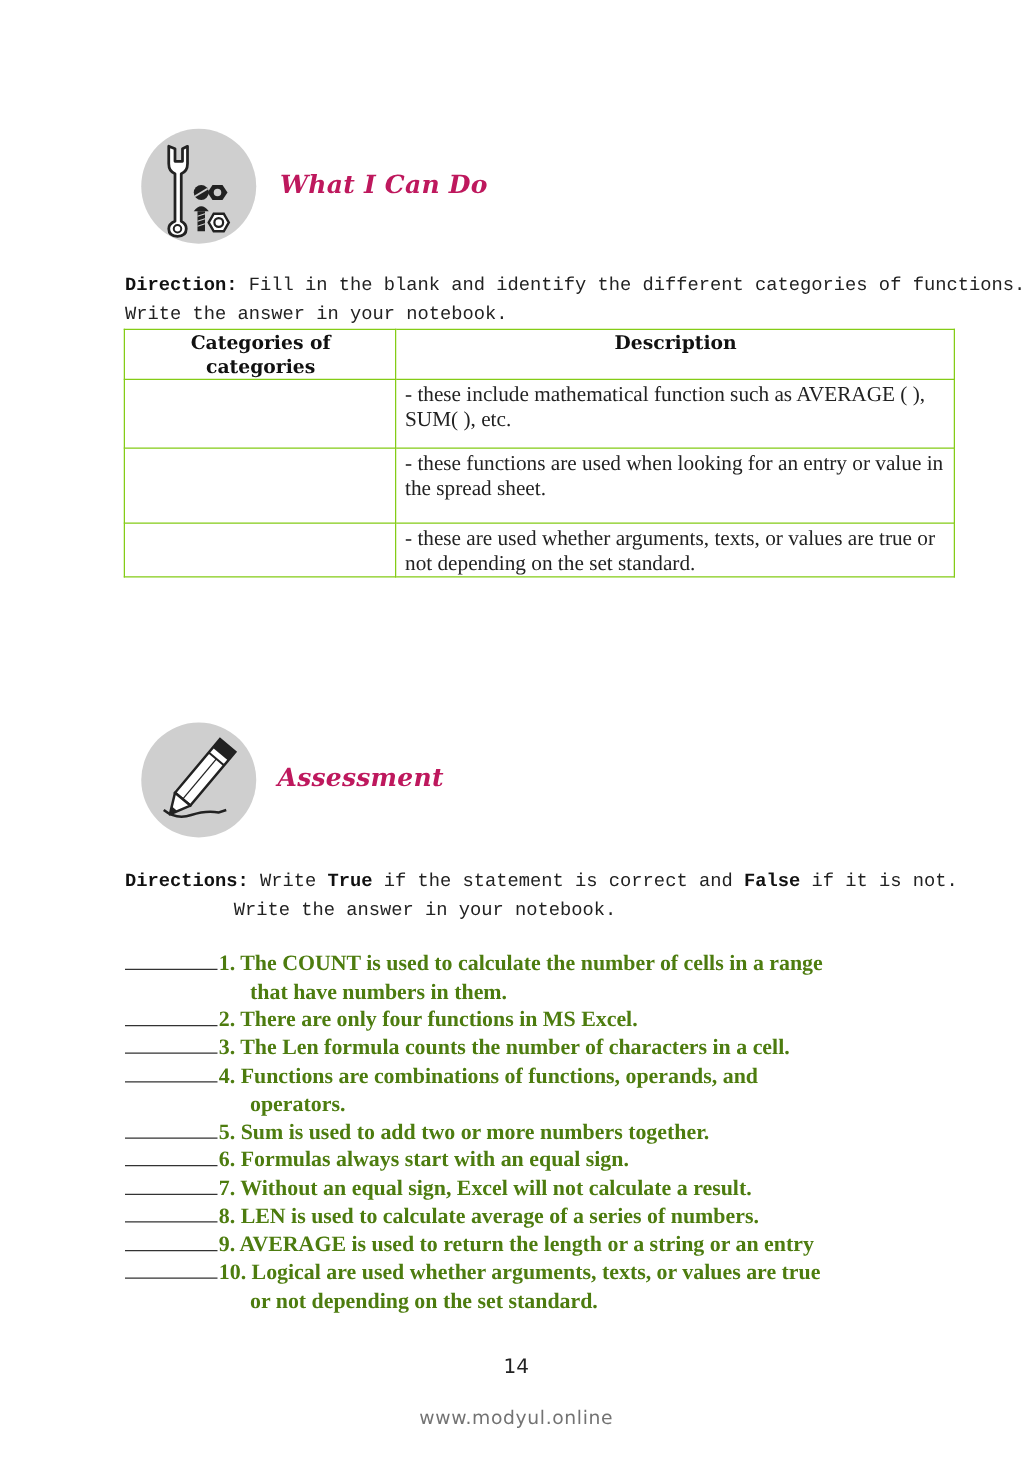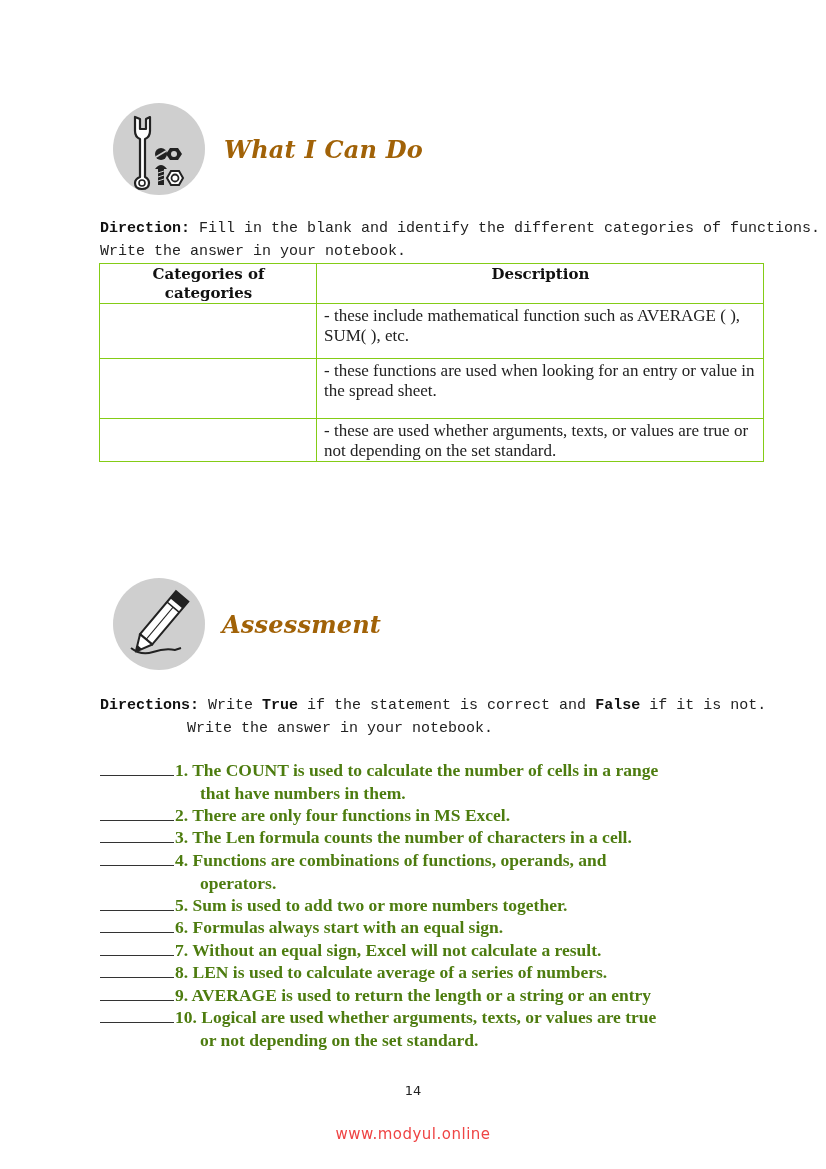--- a/index.html
+++ b/index.html
@@ -1,32 +1,32 @@
 <!DOCTYPE html>
 <html><head>
 <meta charset="utf-8">
 <style>
   html, body { margin:0; padding:0; background:#ffffff; }
   body { width:826px; height:1169px; position:relative; overflow:hidden;
          font-family:"DejaVu Serif", serif; color:#1a1a1a; }
   .icon-circle { position:absolute; width:92px; height:92px; border-radius:50%; background:#cfcfcf; }
   .section-title { position:absolute; font-family:"DejaVu Serif", serif; font-weight:bold; font-style:italic;
-                   font-size:24px; color:#a16207; letter-spacing:0.2px; }
+                   font-size:20px; color:#be185d; letter-spacing:0.2px; }
   .para { position:absolute; font-family:Liberation Mono, monospace; font-size:15px; line-height:23px; color:#222; white-space:nowrap; }
   .para b { color:#111; }
   table.cat { position:absolute; left:99px; top:263px; width:665px; border-collapse:collapse;
               font-family:"Liberation Serif", serif; font-size:17px; color:#222; }
   table.cat td, table.cat th { border:1px solid #84cc16; vertical-align:top; padding:2px 6px 0 7px; line-height:20px; text-align:left; }
   table.cat th { font-family:"DejaVu Serif", serif; font-size:15px; font-weight:bold; text-align:center; line-height:19px; padding-top:1px; color:#111; }
   .col1 { width:203px; }
   .q { position:absolute; left:100px; font-family:"Liberation Serif", serif; font-size:17.5px; line-height:22.5px; color:#4d7c0f; white-space:nowrap;font-weight:bold; }
   .q .blank { display:inline-block; width:74px; border-bottom:1px solid #333; height:15px; vertical-align:baseline; margin-right:1px; }
   .q .cont { display:block; padding-left:100px; }
-  .pageno { position:absolute; left:0; width:826px; top:1083px; text-align:center; font-family:"DejaVu Sans", sans-serif; font-size:13px; color:#222; }
-  .watermark { position:absolute; left:0; width:826px; top:1125px; text-align:center; font-family:"DejaVu Sans", sans-serif; font-size:15px; color:#ef4444; letter-spacing:0.5px; }
+  .pageno { position:absolute; left:0; width:826px; top:1083px; text-align:center; font-family:"DejaVu Sans", sans-serif; font-size:16px; color:#222; }
+  .watermark { position:absolute; left:0; width:826px; top:1125px; text-align:center; font-family:"DejaVu Sans", sans-serif; font-size:15px; color:#737373; letter-spacing:0.5px; }
 </style>
 </head>
 <body>
 
 <div class="icon-circle" style="left:113px; top:103px;">
   <svg width="92" height="92" viewBox="0 0 92 92">
     <path d="M22 14 L22 28 Q22 34 27 36 L27 74 Q22 76 22 80 Q22 86 29 86 Q36 86 36 80 Q36 76 32 74 L32 36 Q37 34 37 28 L37 14 L33 16 L33 26 L27 26 L27 16 Z" fill="#fff" stroke="#222" stroke-width="2.2" stroke-linejoin="round"></path>
     <circle cx="29" cy="80" r="3" fill="#fff" stroke="#222" stroke-width="1.6"></circle>
     <circle cx="48" cy="51" r="6" fill="#222"></circle>
     <line x1="43" y1="54" x2="53" y2="48" stroke="#cfcfcf" stroke-width="1.6"></line>

